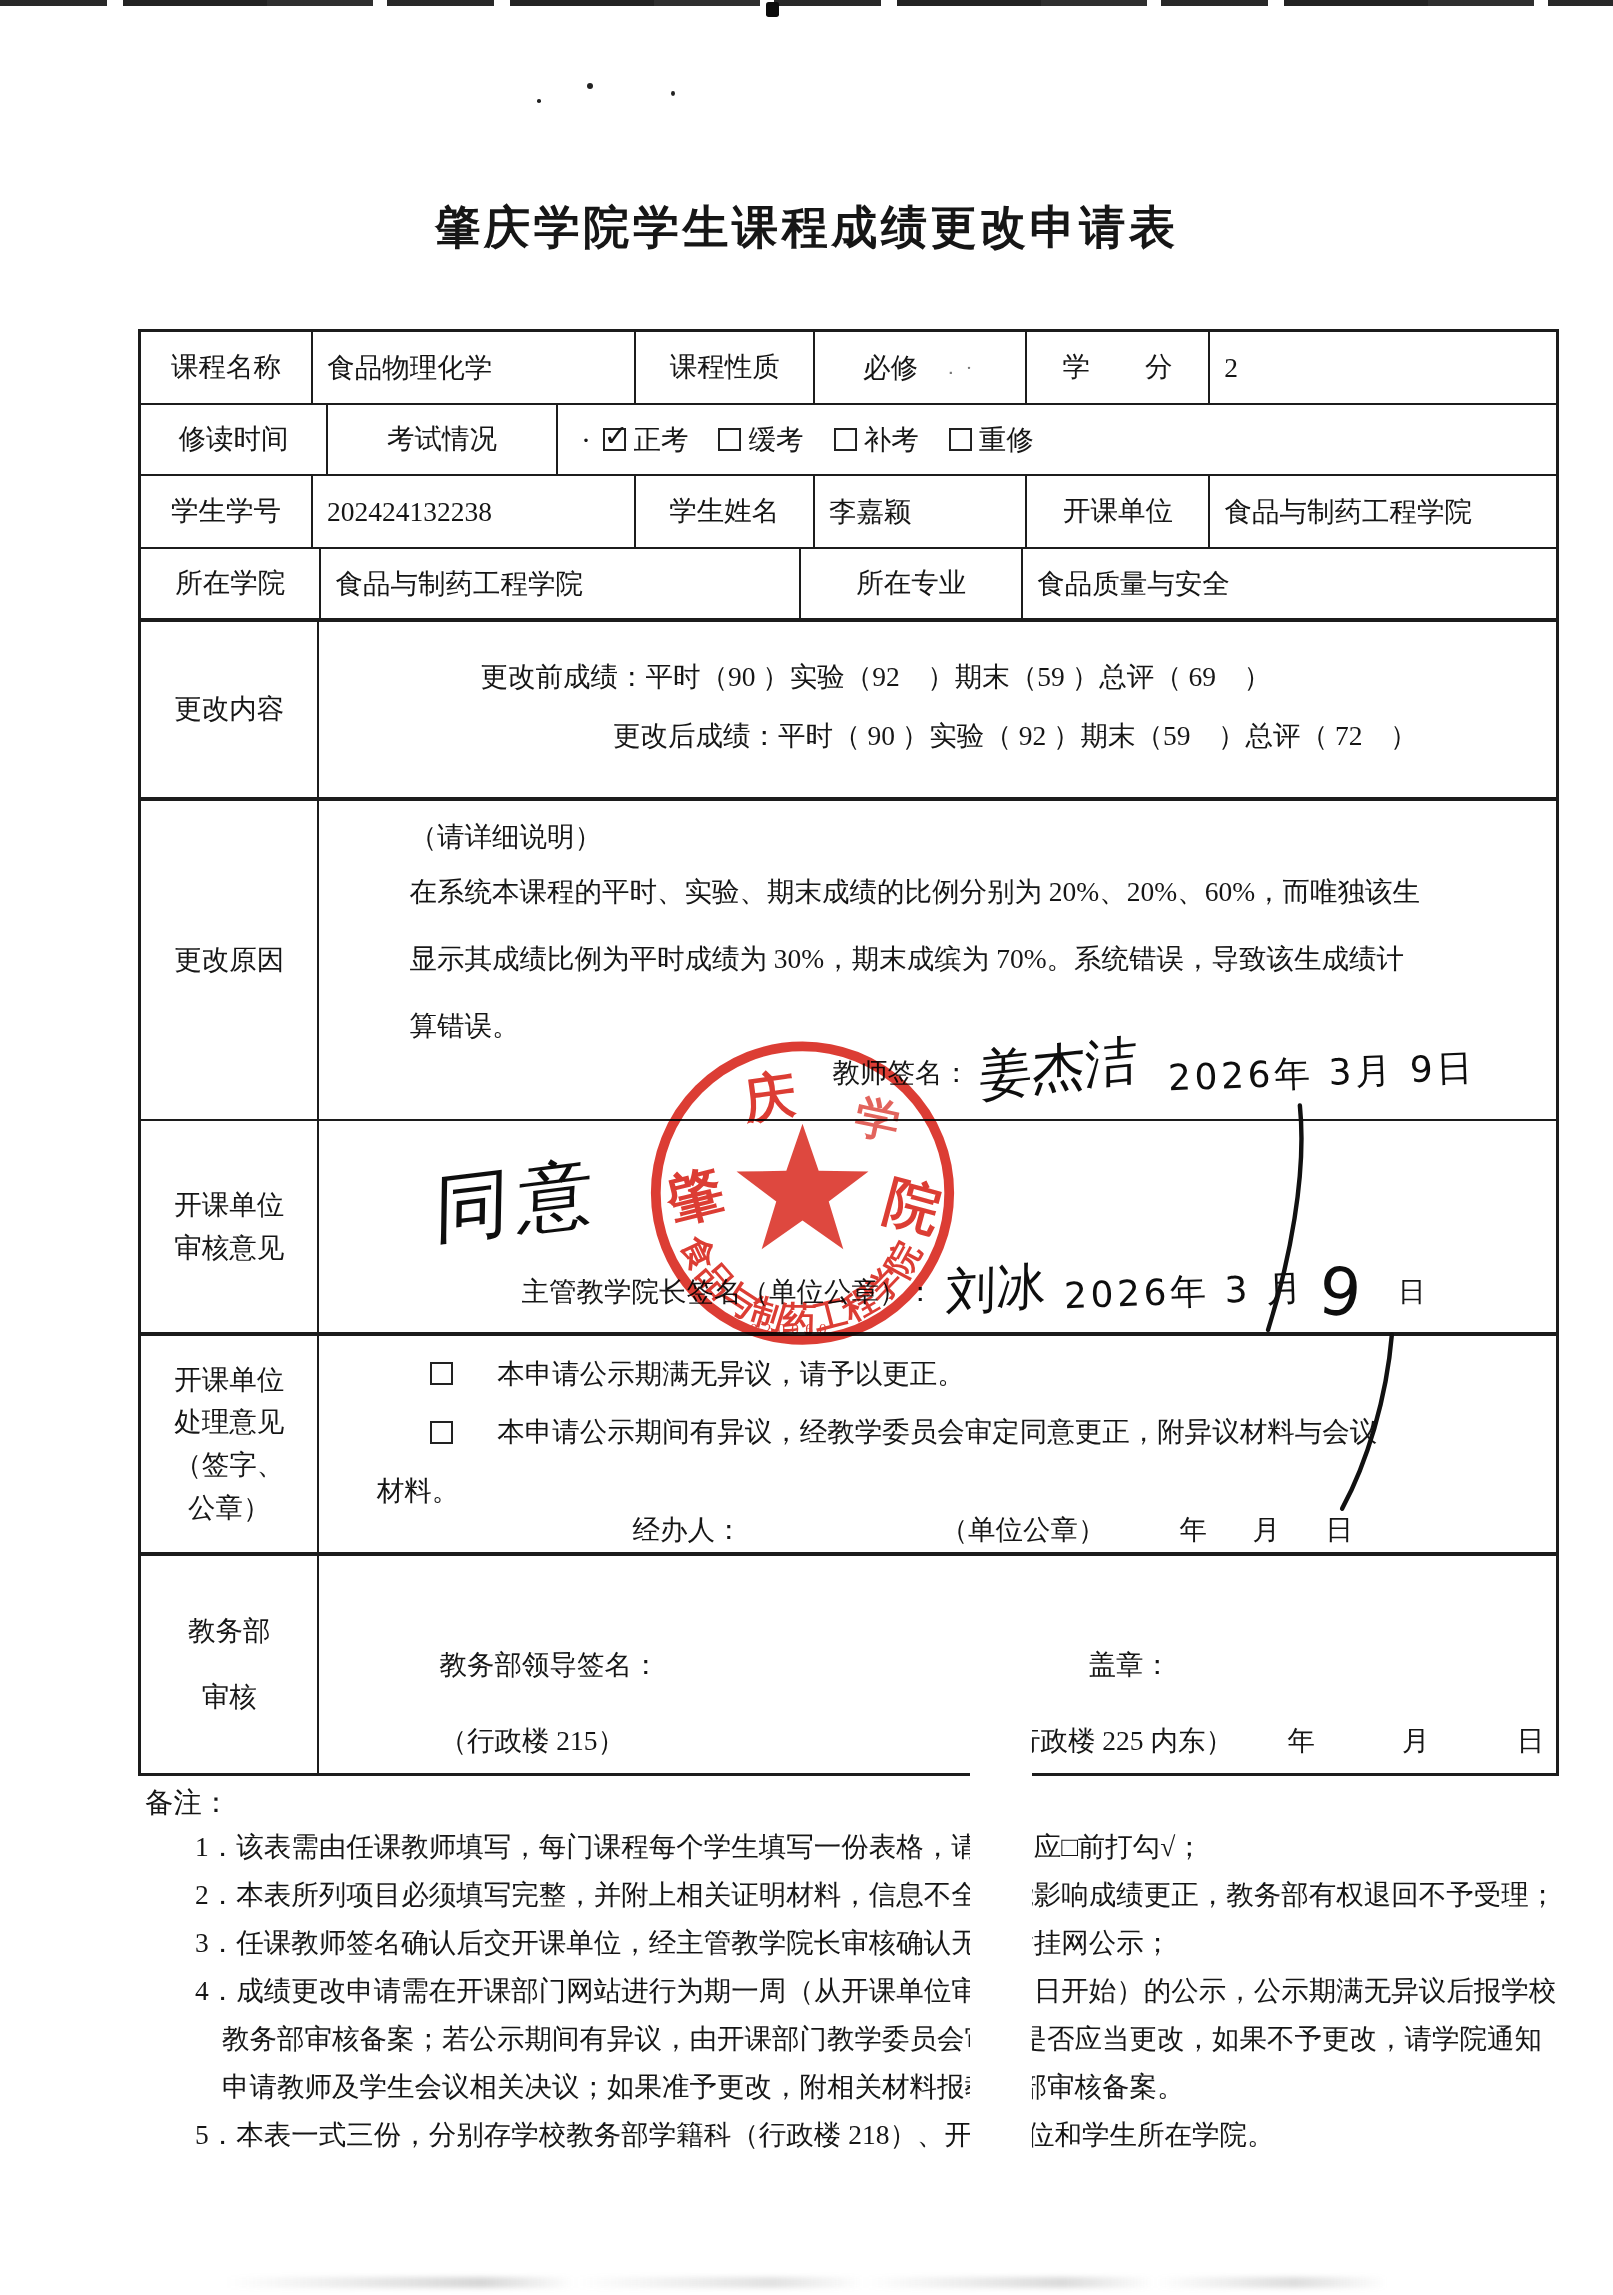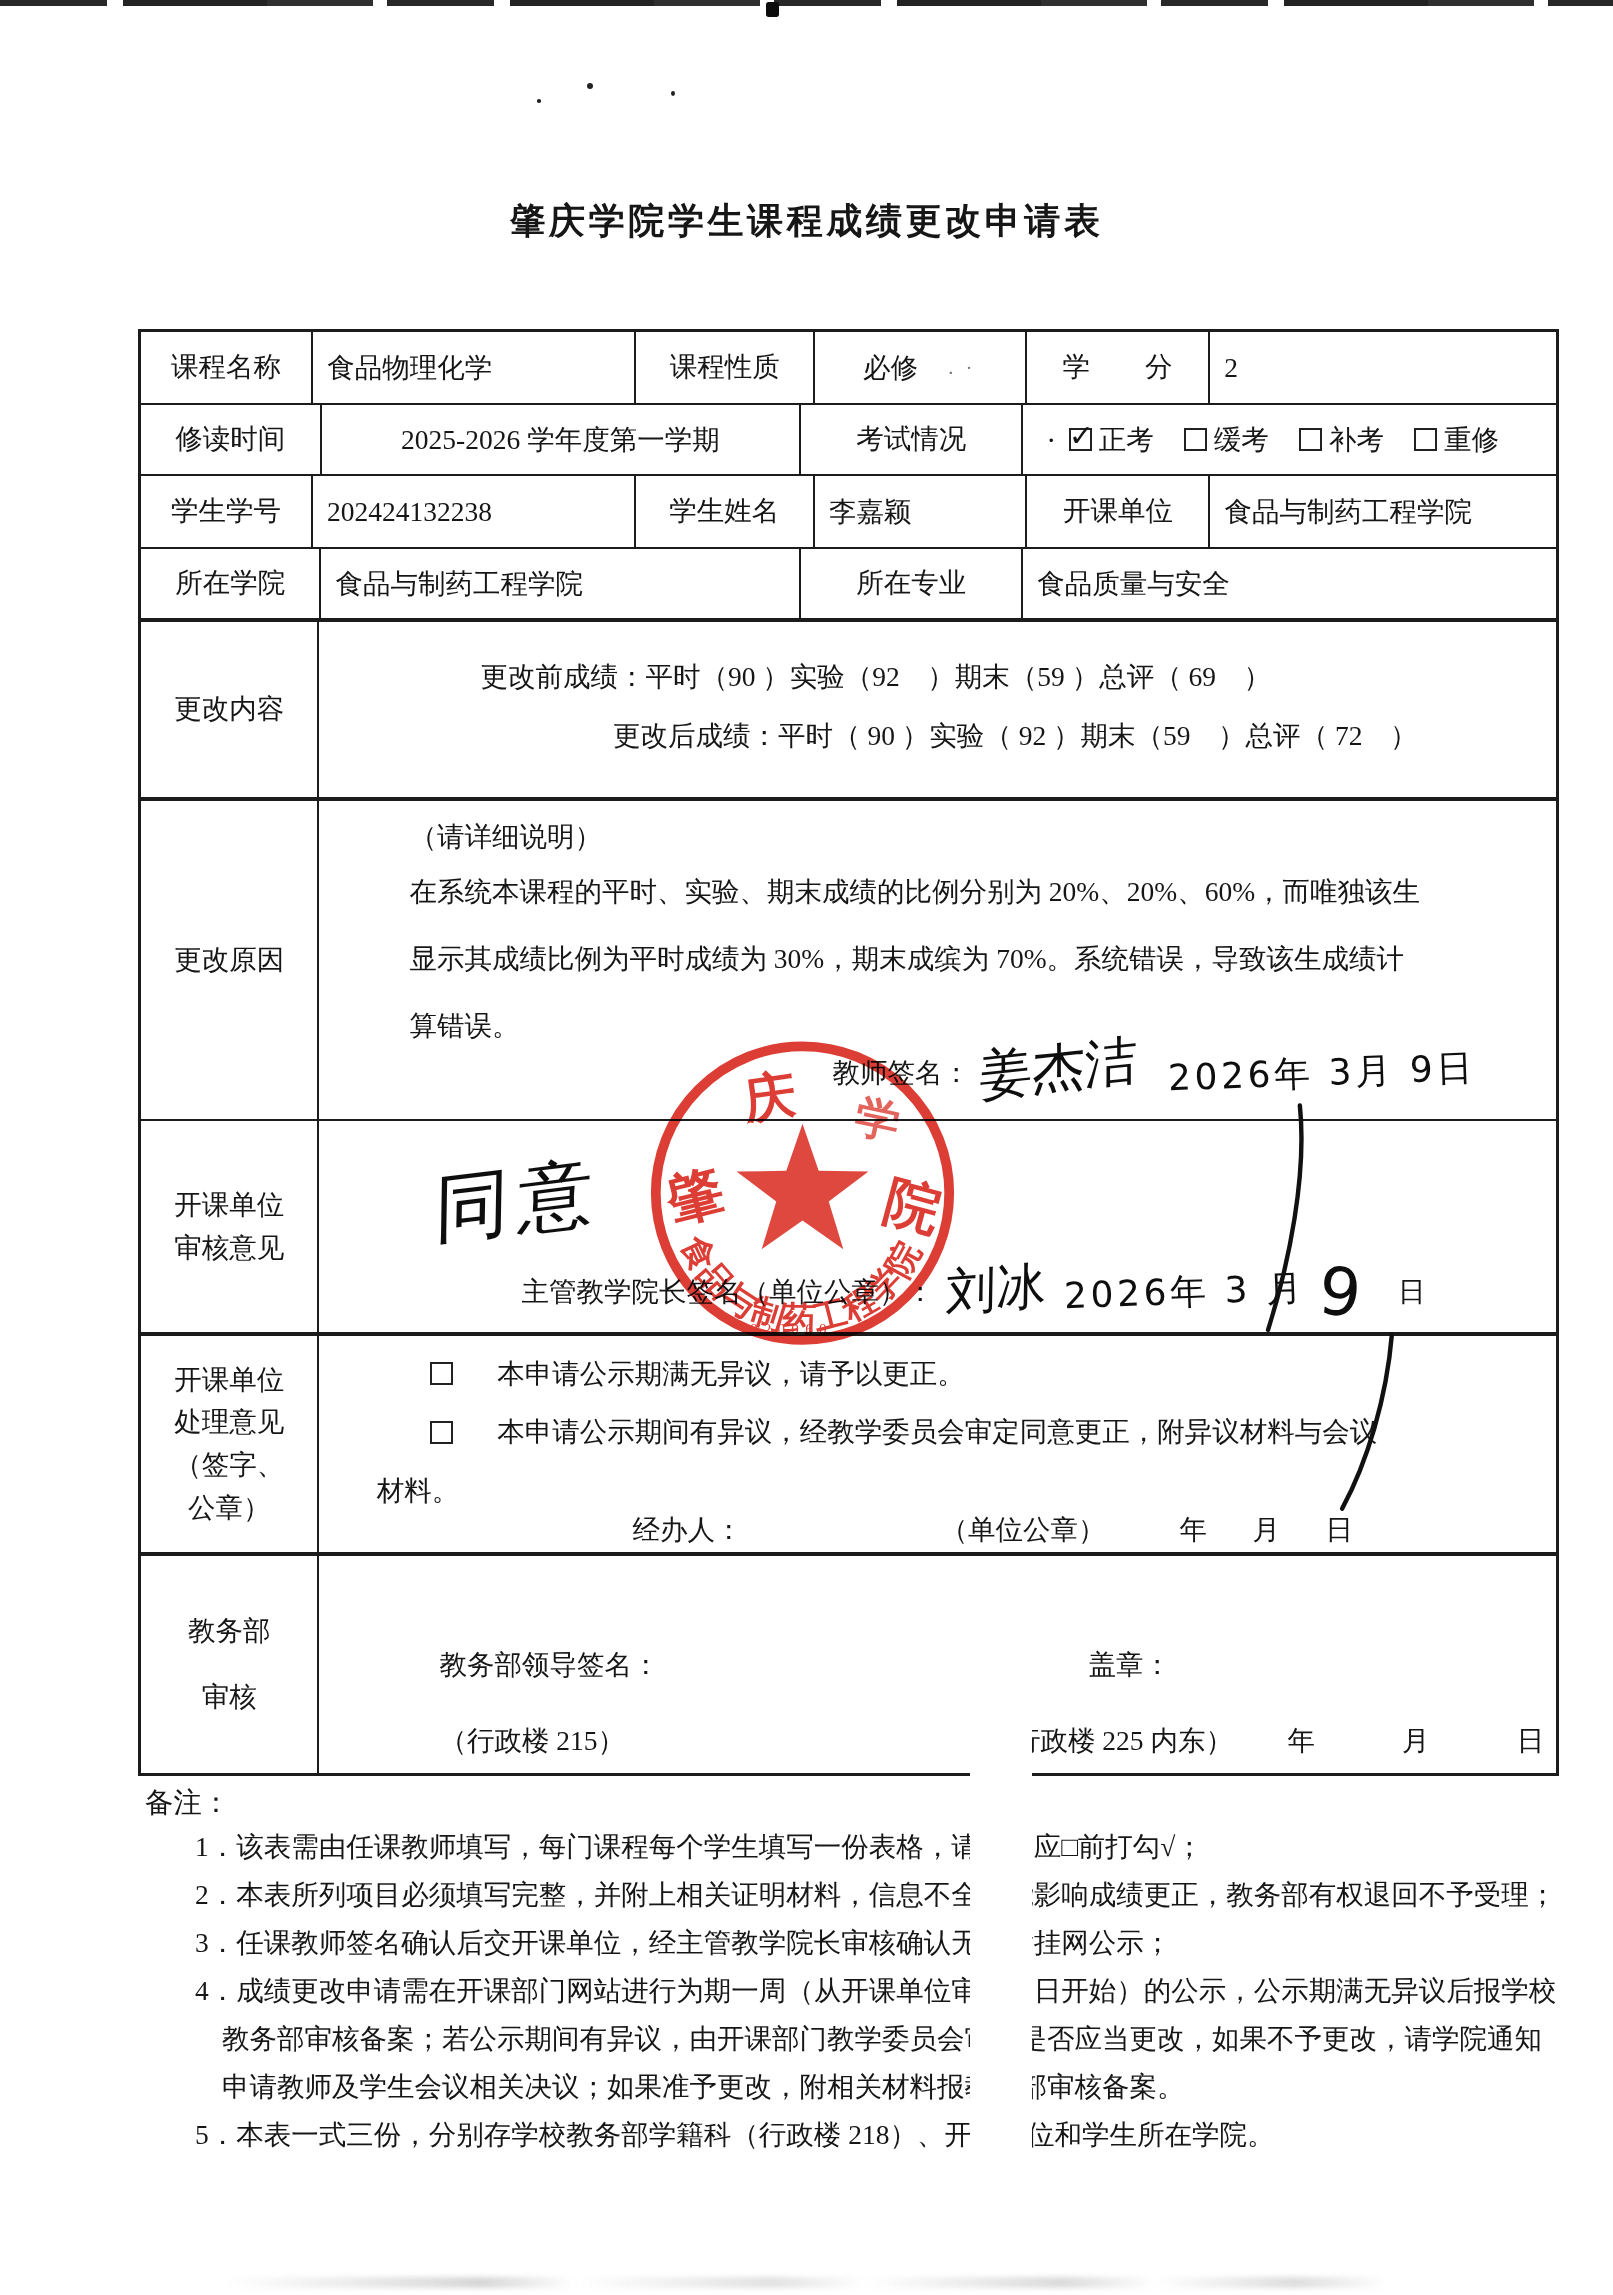--- a/index.html
+++ b/index.html
@@ -3,21 +3,21 @@
 <meta charset="utf-8">
 <style>
   html,body { margin:0; padding:0; background:#e8e8e8; }
   .page {
     position:relative; width:1613px; height:2295px; margin:0 auto;
     background:#ffffff; overflow:hidden;
     font-family:"Liberation Serif","DejaVu Serif",serif; color:#161616;
   }
   .title {
     position:absolute; top:197px; left:0; width:100%;
-    text-align:center; font-size:36px; font-weight:bold; letter-spacing:3.6px;
+    text-align:center; font-size:46px; font-weight:bold; letter-spacing:3.6px;
   }
   
   .ftable {
     position:absolute; left:138px; top:329px; width:1421px;
     border:3.6px solid #1c1c1c; box-sizing:border-box;
   }
   .frow { display:flex; box-sizing:border-box; border-bottom:2.7px solid #1c1c1c; }
   .frow.thick { border-bottom-width:4.4px; }
   .frow:last-child { border-bottom:none; }
   .fcell {
@@ -115,21 +115,20 @@
       <div class="fcell ctr w227">
         <span>必修</span>
         <span class="faint">．·</span>
       </div>
       <div class="fcell lab w199">学　　分</div>
       <div class="fcell val w422">2</div>
     </div>
 
     <div class="frow h80">
       <div class="fcell lab w185">修读时间</div>
-      <div class="fcell ctr w559">2025-2026 学年度第一学期</div>
       <div class="fcell lab w227">考试情况</div>
       <div class="fcell w621">
         <span class="dotmark">·</span>
         <span class="optgroup">
           <span class="opt">
             <span class="cbox">
                 <span class="tick">✓</span>
               </span>
             <span>正考</span>
           </span>

